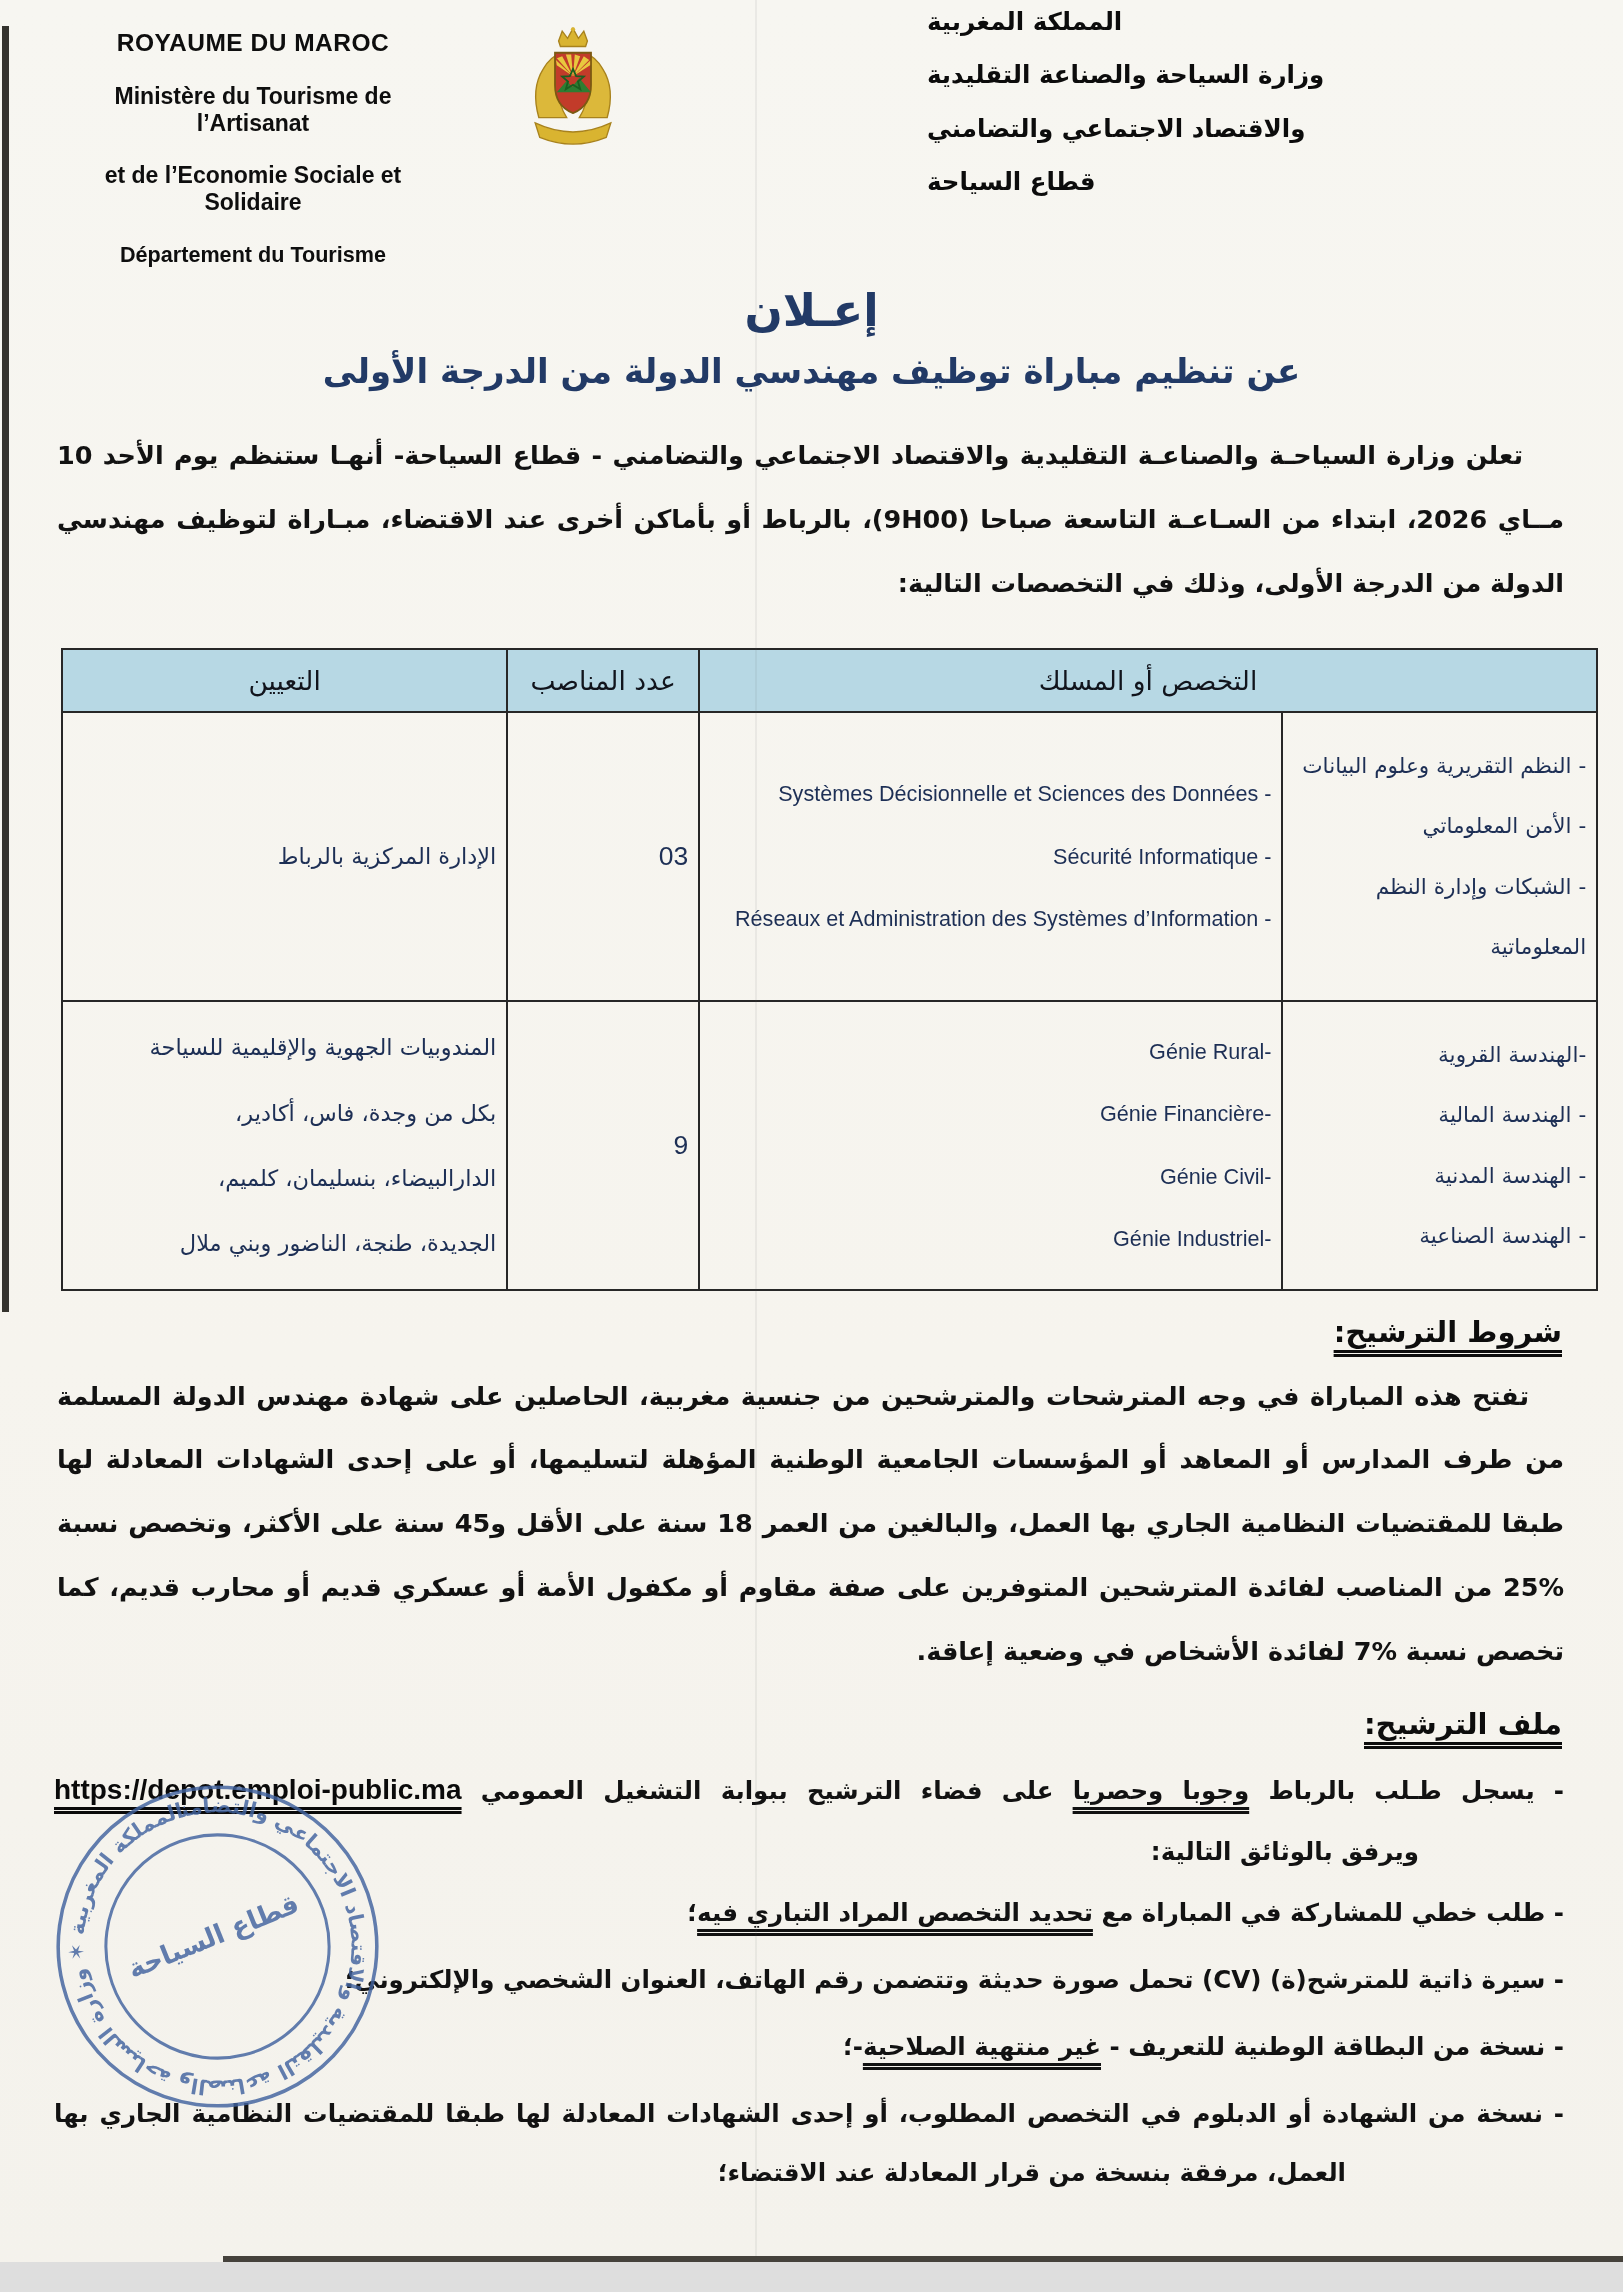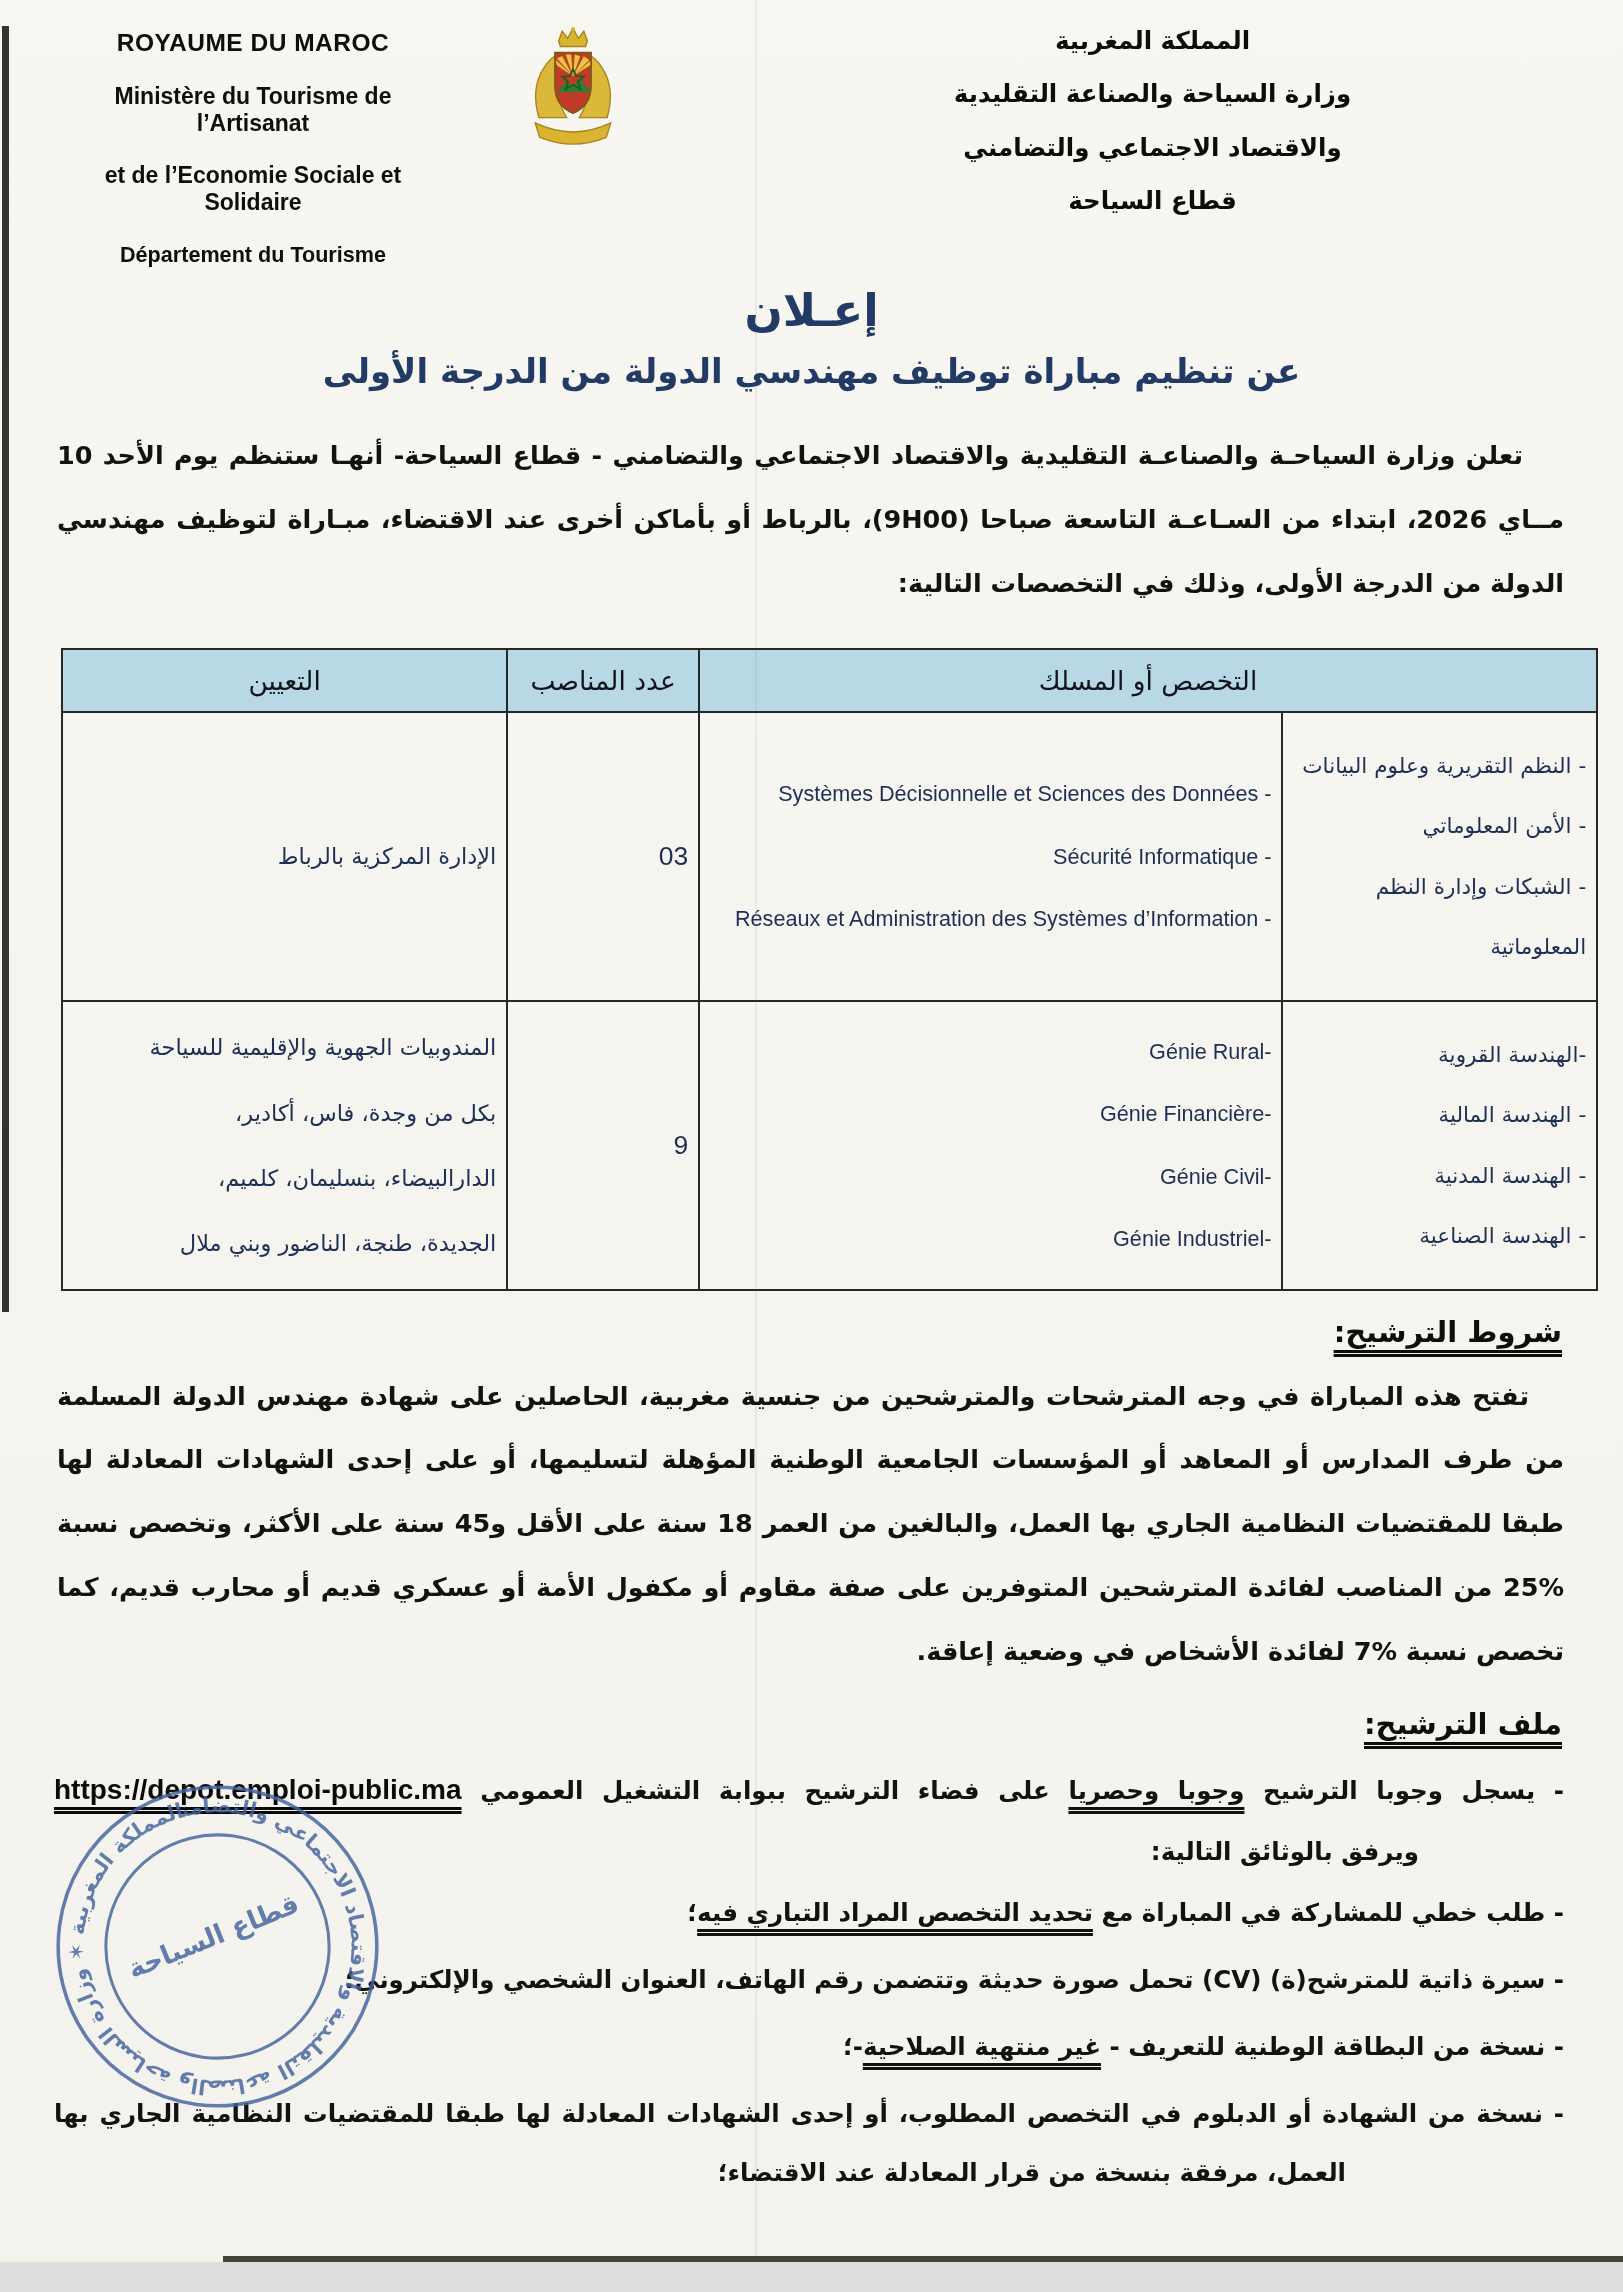--- a/index.html
+++ b/index.html
@@ -14,21 +14,21 @@
   .fold { position:absolute; left:755px; top:0; width:2px; height:2293px; background:rgba(90,90,90,.08); }
 
   
   .hdr { position:relative; height:257px; }
   .hdr-left { position:absolute; left:57px; top:29px; width:392px; text-align:center;
               font-family:"Liberation Sans", sans-serif; font-weight:bold; color:#0e0e0e; }
   .hdr-left div { margin-bottom:25.5px; }
   .hdr-left .l1 { font-size:24.5px; letter-spacing:0.5px; }
   .hdr-left .l2, .hdr-left .l3 { font-size:23px; }
   .hdr-left .l4 { font-size:21.6px; }
-  .hdr-right { position:absolute; right:245px; top:23px; width:451px; text-align:center;
+  .hdr-right { position:absolute; right:245px; top:4px; width:451px; text-align:left;
                direction:rtl; font-weight:bold; color:#0c0c0c; font-size:24.5px; }
   .hdr-right div { margin-bottom:16.7px; line-height:1.5; }
   .emblem { position:absolute; left:519px; top:23.5px; width:108px; height:125px; }
 
   
   .title { text-align:center; color:#223a66; font-weight:bold; font-size:45px; margin:27.4px 0 0; letter-spacing:2px; }
   .subtitle { text-align:center; color:#223a66; font-weight:bold; font-size:34px; margin:13.7px 0 0; }
 
   .intro { direction:rtl; text-align:justify; font-weight:bold; font-size:25.5px; line-height:2.5;
            margin:33px 59px 0 57px; text-indent:41px; color:#121212; }
@@ -168,21 +168,21 @@
   <div class="sec-head">
     <span class="u2">شروط الترشيح:</span>
   </div>
   <p class="cond-par">تفتح هذه المباراة في وجه المترشحات والمترشحين من جنسية مغربية، الحاصلين على شهادة مهندس الدولة المسلمة من طرف المدارس أو المعاهد أو المؤسسات الجامعية الوطنية المؤهلة لتسليمها، أو على إحدى الشهادات المعادلة لها طبقا للمقتضيات النظامية الجاري بها العمل، والبالغين من العمر 18 سنة على الأقل و45 سنة على الأكثر، وتخصص نسبة %25 من المناصب لفائدة المترشحين المتوفرين على صفة مقاوم أو مكفول الأمة أو عسكري قديم أو محارب قديم، كما تخصص نسبة %7 لفائدة الأشخاص في وضعية إعاقة.</p>
 
   <div class="sec-head">
     <span class="u2">ملف الترشيح:</span>
   </div>
 
   <div class="file-list">
-    <div class="fitem justify-full"><span>- يسجل وجوبا الترشيح </span><span class="u2">وجوبا وحصريا</span><span> على فضاء الترشيح ببوابة التشغيل العمومي </span><span class="u2 latin">https://depot.emploi-public.ma</span></div>
+    <div class="fitem justify-full"><span>- يسجل طـلب بالرباط </span><span class="u2">وجوبا وحصريا</span><span> على فضاء الترشيح ببوابة التشغيل العمومي </span><span class="u2 latin">https://depot.emploi-public.ma</span></div>
     <div class="cont-line">ويرفق بالوثائق التالية:</div>
     <div class="fitem"><span>- طلب خطي للمشاركة في المباراة مع </span><span class="u2">تحديد التخصص المراد التباري فيه</span><span>؛</span></div>
     <div class="fitem"><span>- سيرة ذاتية للمترشح(ة) (CV) تحمل صورة حديثة وتتضمن رقم الهاتف، العنوان الشخصي والإلكتروني؛</span></div>
     <div class="fitem"><span>- نسخة من البطاقة الوطنية للتعريف - </span><span class="u2">غير منتهية الصلاحية</span><span>-؛</span></div>
     <div class="fitem justify-full">- نسخة من الشهادة أو الدبلوم في التخصص المطلوب، أو إحدى الشهادات المعادلة لها طبقا للمقتضيات النظامية الجاري بها</div>
     <div class="f5l2">العمل، مرفقة بنسخة من قرار المعادلة عند الاقتضاء؛</div>
   </div>
 
   <div class="stamp">
     <svg viewBox="0 0 340 340" width="345" height="345">

